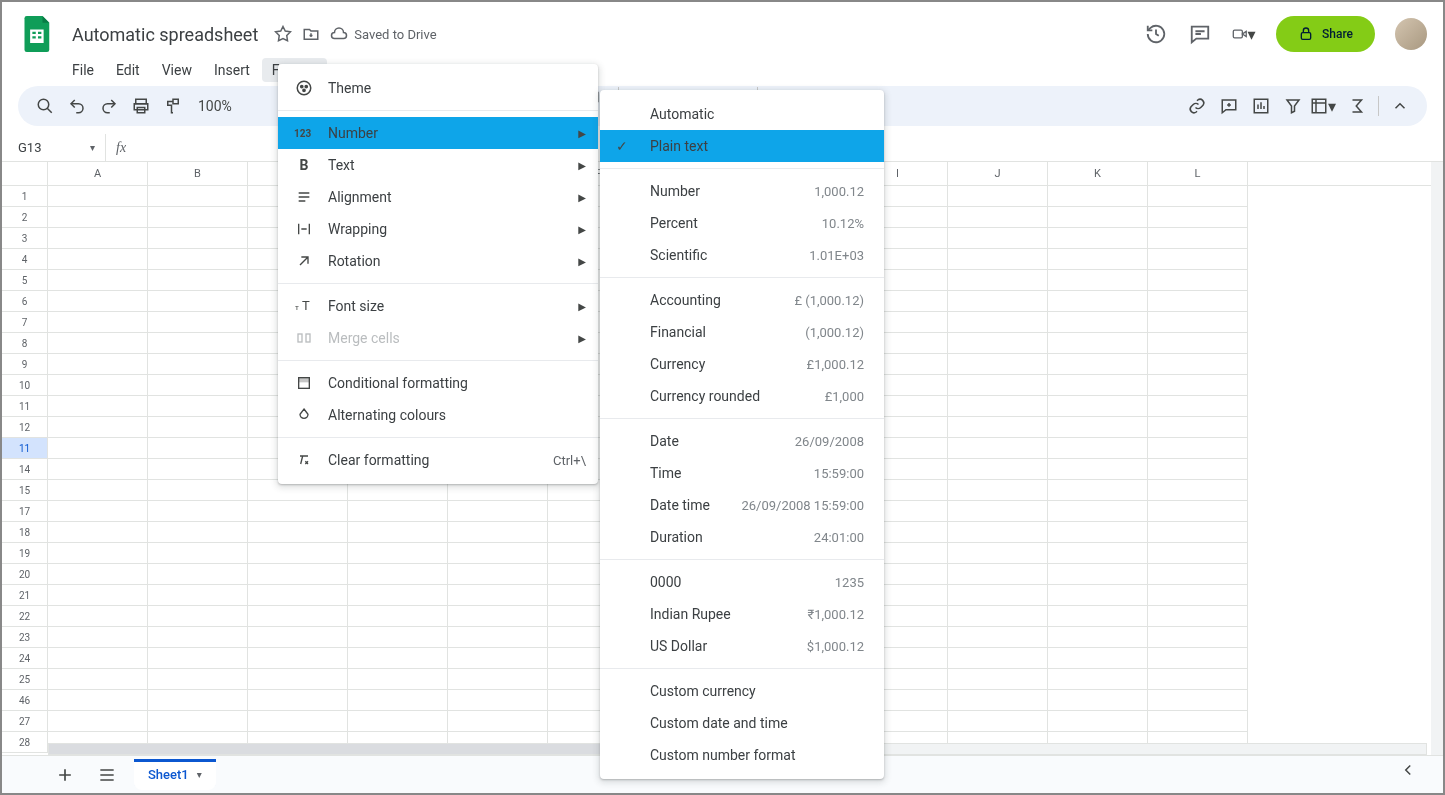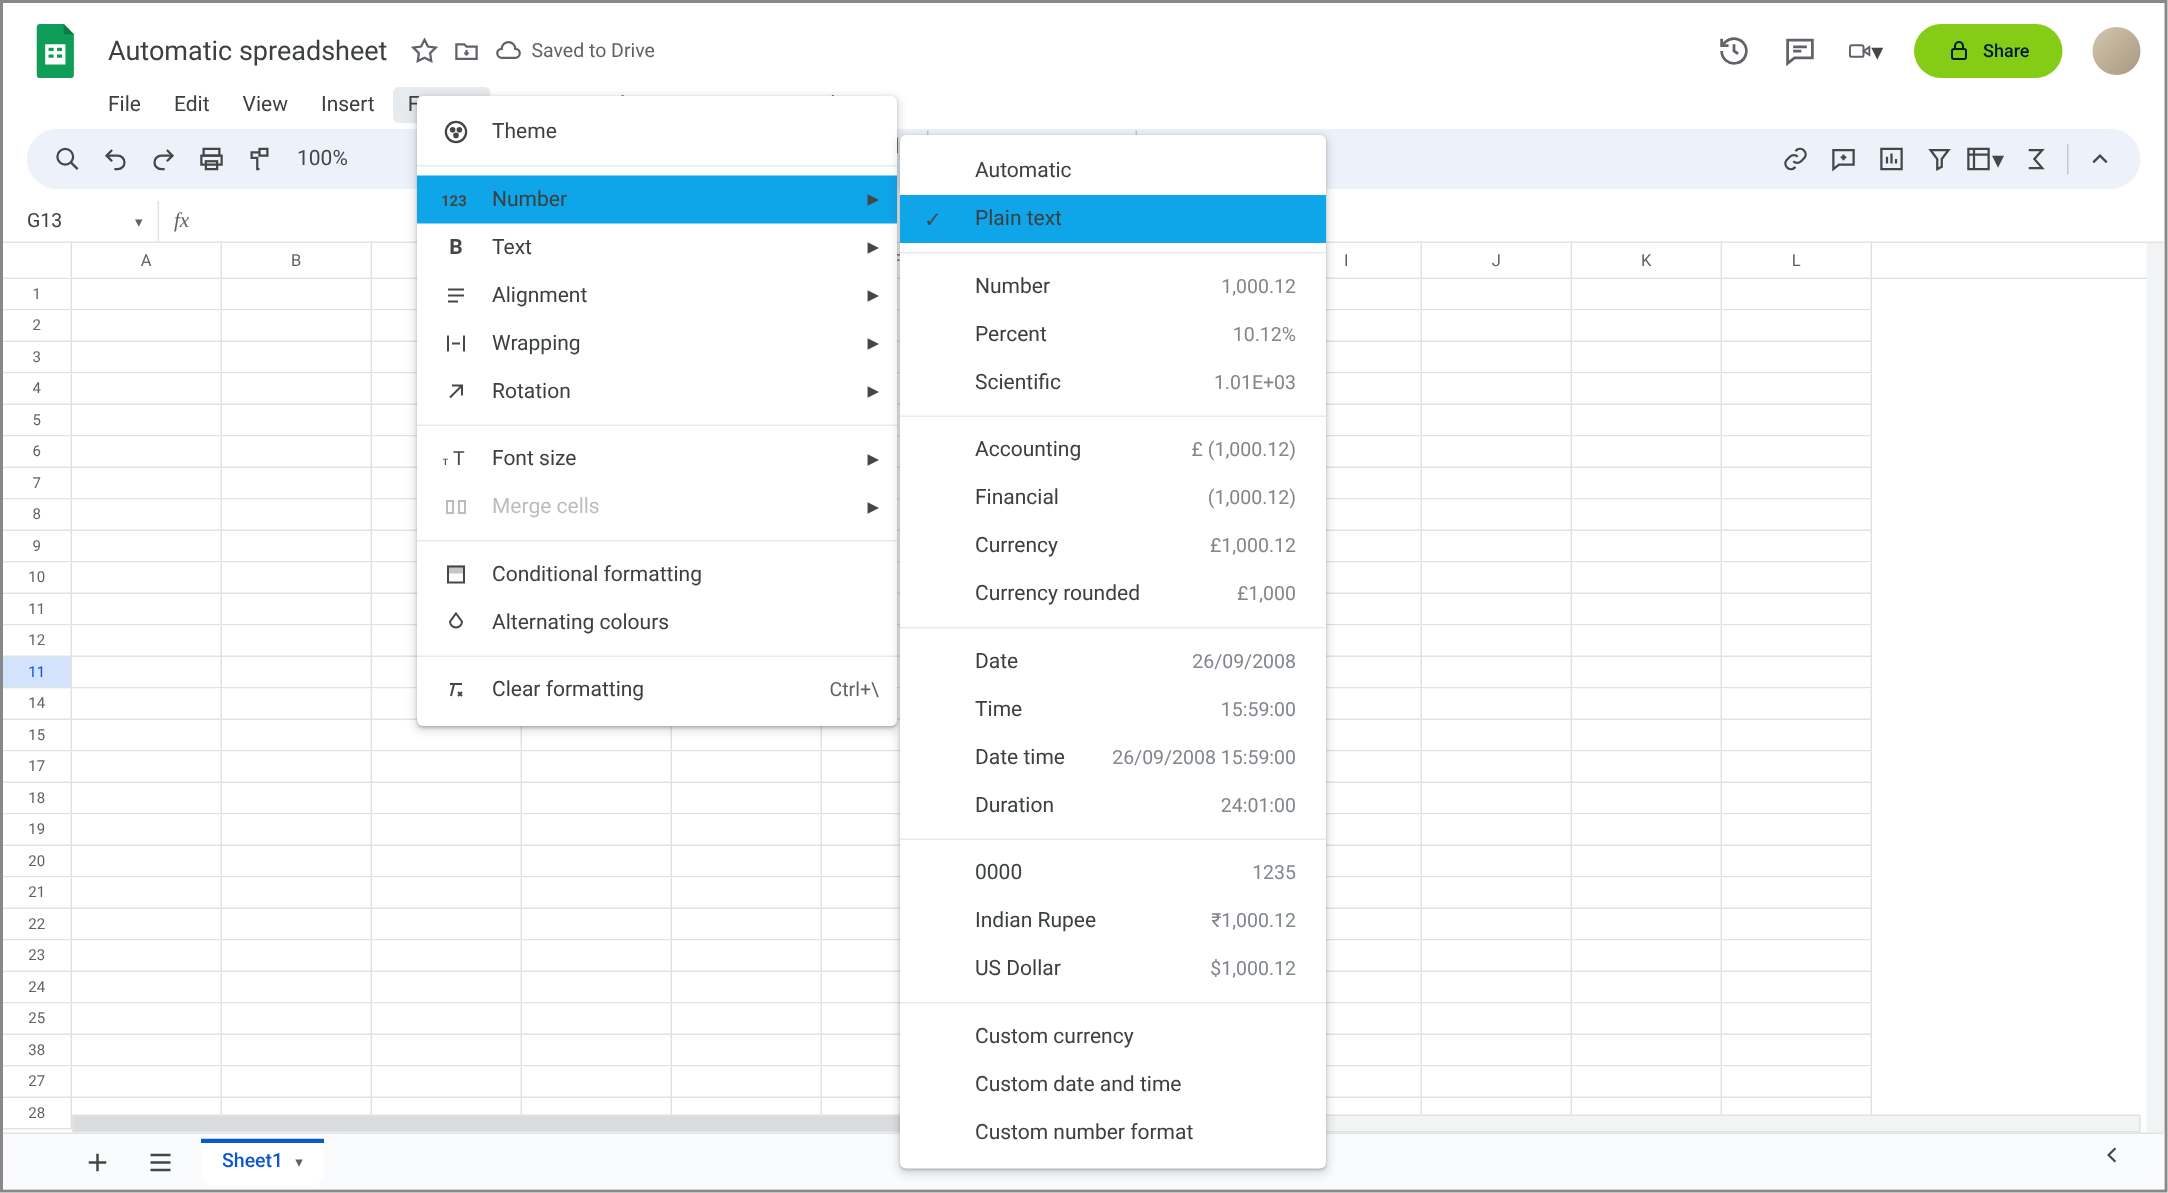--- a/index.html
+++ b/index.html
@@ -653,21 +653,21 @@
         <div class="cell"></div>
         <div class="cell"></div>
         <div class="cell"></div>
         <div class="cell"></div>
         <div class="cell"></div>
         <div class="cell"></div>
         <div class="cell"></div>
         <div class="cell"></div>
       </div>
       <div class="row">
-        <div class="row-h">38</div>
+        <div class="row-h">46</div>
         <div class="cell"></div>
         <div class="cell"></div>
         <div class="cell"></div>
         <div class="cell"></div>
         <div class="cell"></div>
         <div class="cell"></div>
         <div class="cell"></div>
         <div class="cell"></div>
         <div class="cell"></div>
         <div class="cell"></div>

